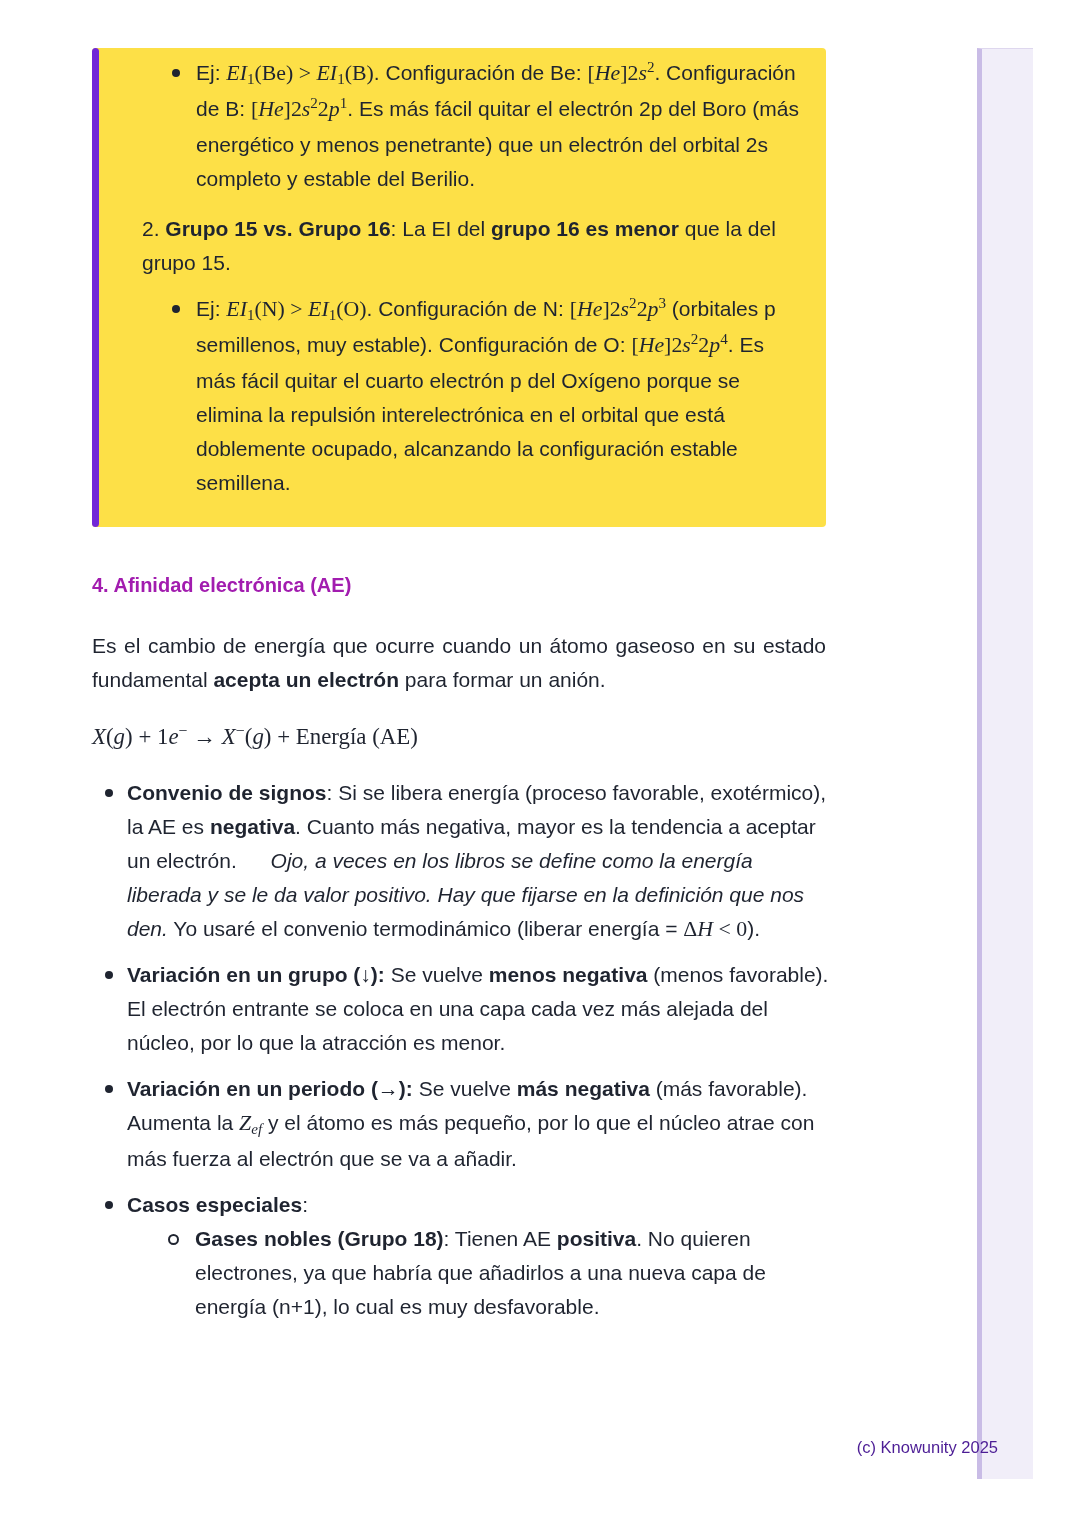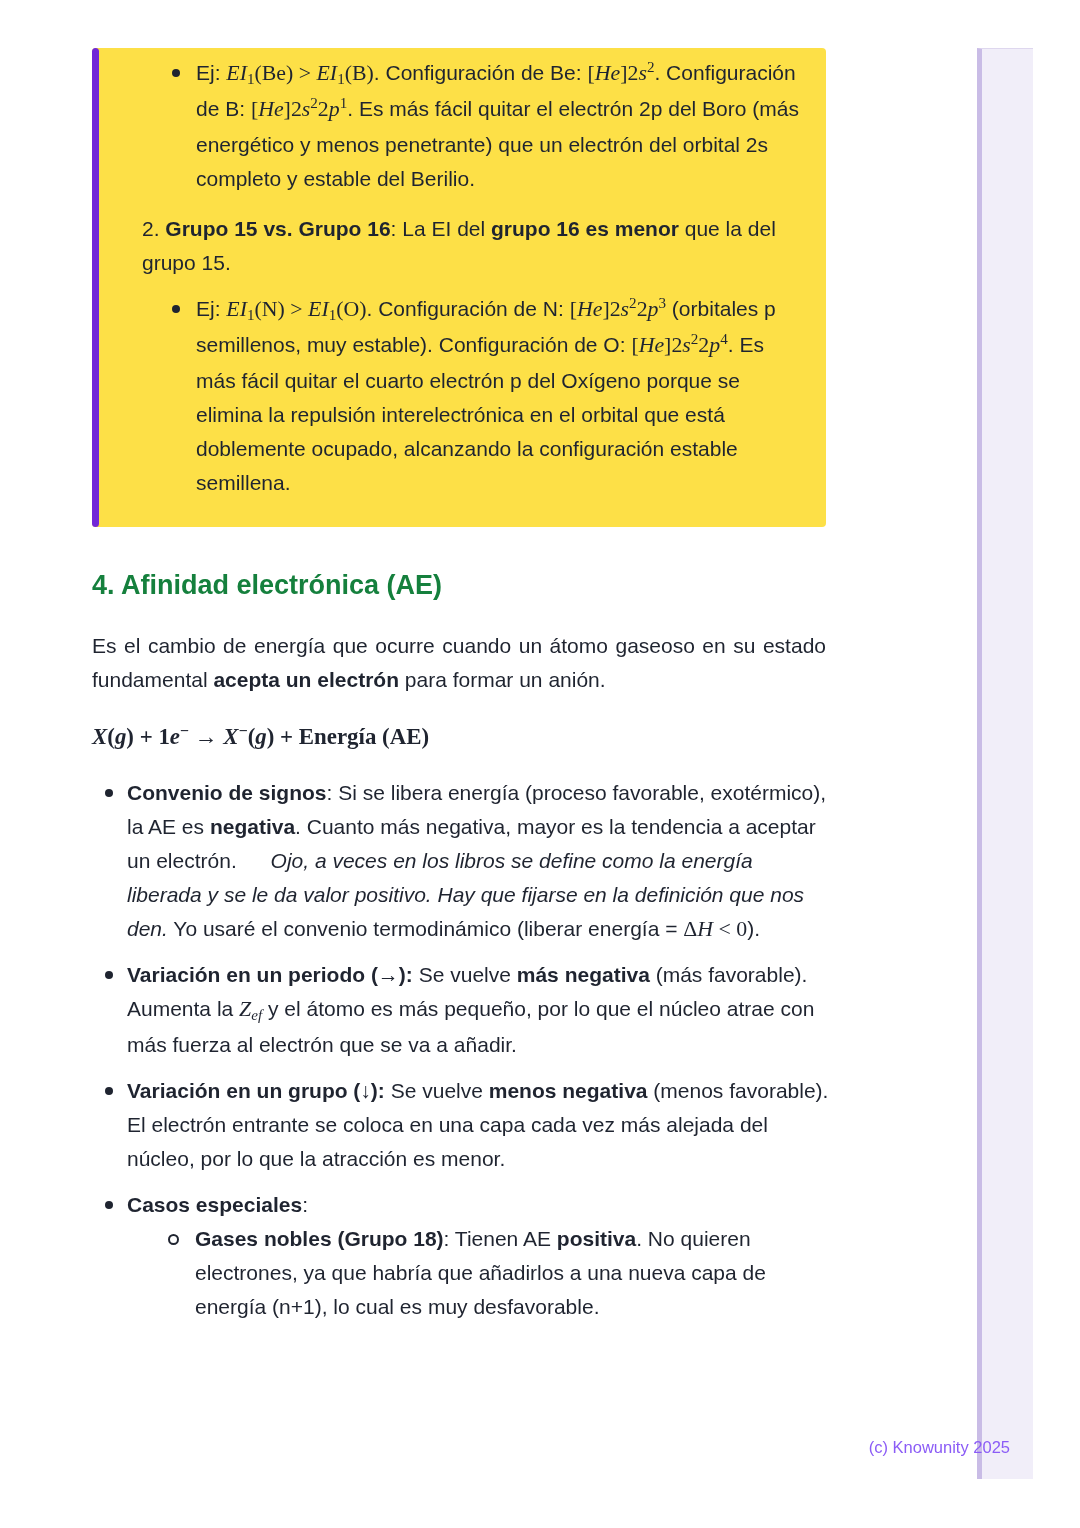--- a/index.html
+++ b/index.html
@@ -50,34 +50,33 @@
   .ci-bullet::before,.ci-subbullet::before{
     content:"";
     position:absolute;left:73px;top:13px;
     width:8px;height:8px;border-radius:50%;
     background:#1f2430;
   }
   .ci-numbered{padding-left:43px;margin-top:16px;margin-bottom:12px;}
   
   .section-heading{
     margin:42px 0 0 0;
-    font-size:27px;
+    font-size:20px;
     line-height:33px;
     font-weight:700;
-    color:#15803d;
+    color:#a21caf;
   }
   .intro{
     margin:27px 4px 0 0;
     text-align:justify;
   }
   .formula{
     margin:23px 0 0 0;
     font-family:"Liberation Serif",serif;
     font-size:22px;
-    font-weight:bold;
   }
   .blist{margin:20px 0 0 0;}
   .li{position:relative;padding-left:35px;margin-bottom:12px;}
   .li::before{
     content:"";
     position:absolute;left:13px;top:13px;
     width:8px;height:8px;border-radius:50%;
     background:#1f2430;
   }
   .sublist{margin:0 16px 0 35px;padding-top:0;}
@@ -94,23 +93,23 @@
   .sg-b{font-weight:700;}
   .sg-i{font-style:italic;margin-left:28px;}
   .sg-m{font-family:"Liberation Serif",serif;font-style:italic;font-size:1.04em;}
   .sg-mn{font-family:"Liberation Serif",serif;font-size:1.04em;}
   .sg-msup{font-family:"Liberation Serif",serif;font-size:0.72em;position:relative;top:-8px;}
   .sg-msub{font-family:"Liberation Serif",serif;font-size:0.72em;position:relative;top:4px;}
   .sg-msubi{font-family:"Liberation Serif",serif;font-style:italic;font-size:0.72em;position:relative;top:4px;}
   
   .footer{
     position:absolute;
-    top:1438px;right:70px;
+    top:1438px;right:82px;
     font-size:16.5px;
-    color:#8b5cf6;
+    color:#4c1d95;
     z-index:3;
   }
 </style>
 </head>
 <body>
 
 <div class="page">
 
   <div class="side-strip"></div>
 
@@ -135,25 +134,25 @@
 
     <div class="formula"><span class="sg-m">X</span><span class="sg-mn">(</span><span class="sg-m">g</span><span class="sg-mn">) + 1</span><span class="sg-m">e</span><span class="sg-msup">−</span><span class="sg-mn"> → </span><span class="sg-m">X</span><span class="sg-msup">−</span><span class="sg-mn">(</span><span class="sg-m">g</span><span class="sg-mn">) + Energía (AE)</span></div>
 
     <div class="blist">
 
       <div class="li">
         <div><span class="sg-b">Convenio de signos</span><span class="sg-n">: Si se libera energía (proceso favorable, exotérmico), la AE es </span><span class="sg-b">negativa</span><span class="sg-n">. Cuanto más negativa, mayor es la tendencia a aceptar un electrón. </span><span class="sg-i">Ojo, a veces en los libros se define como la energía liberada y se le da valor positivo. Hay que fijarse en la definición que nos den.</span><span class="sg-n"> Yo usaré el convenio termodinámico (liberar energía = </span><span class="sg-mn">Δ</span><span class="sg-m">H</span><span class="sg-mn"> &lt; 0</span><span class="sg-n">).</span></div>
       </div>
 
       <div class="li">
-        <div><span class="sg-b">Variación en un periodo (→):</span><span class="sg-n"> Se vuelve </span><span class="sg-b">más negativa</span><span class="sg-n"> (más favorable). Aumenta la </span><span class="sg-m">Z</span><span class="sg-msubi">ef</span><span class="sg-n"> y el átomo es más pequeño, por lo que el núcleo atrae con más fuerza al electrón que se va a añadir.</span></div>
+        <div><span class="sg-b">Variación en un grupo (↓):</span><span class="sg-n"> Se vuelve </span><span class="sg-b">menos negativa</span><span class="sg-n"> (menos favorable). El electrón entrante se coloca en una capa cada vez más alejada del núcleo, por lo que la atracción es menor.</span></div>
       </div>
 
       <div class="li">
-        <div><span class="sg-b">Variación en un grupo (↓):</span><span class="sg-n"> Se vuelve </span><span class="sg-b">menos negativa</span><span class="sg-n"> (menos favorable). El electrón entrante se coloca en una capa cada vez más alejada del núcleo, por lo que la atracción es menor.</span></div>
+        <div><span class="sg-b">Variación en un periodo (→):</span><span class="sg-n"> Se vuelve </span><span class="sg-b">más negativa</span><span class="sg-n"> (más favorable). Aumenta la </span><span class="sg-m">Z</span><span class="sg-msubi">ef</span><span class="sg-n"> y el átomo es más pequeño, por lo que el núcleo atrae con más fuerza al electrón que se va a añadir.</span></div>
       </div>
 
       <div class="li">
         <div><span class="sg-b">Casos especiales</span><span class="sg-n">:</span></div>
         <div class="sublist">
           <div class="sli">
             <div><span class="sg-b">Gases nobles (Grupo 18)</span><span class="sg-n">: Tienen AE </span><span class="sg-b">positiva</span><span class="sg-n">. No quieren electrones, ya que habría que añadirlos a una nueva capa de energía (n+1), lo cual es muy desfavorable.</span></div>
           </div>
         </div>
       </div>

